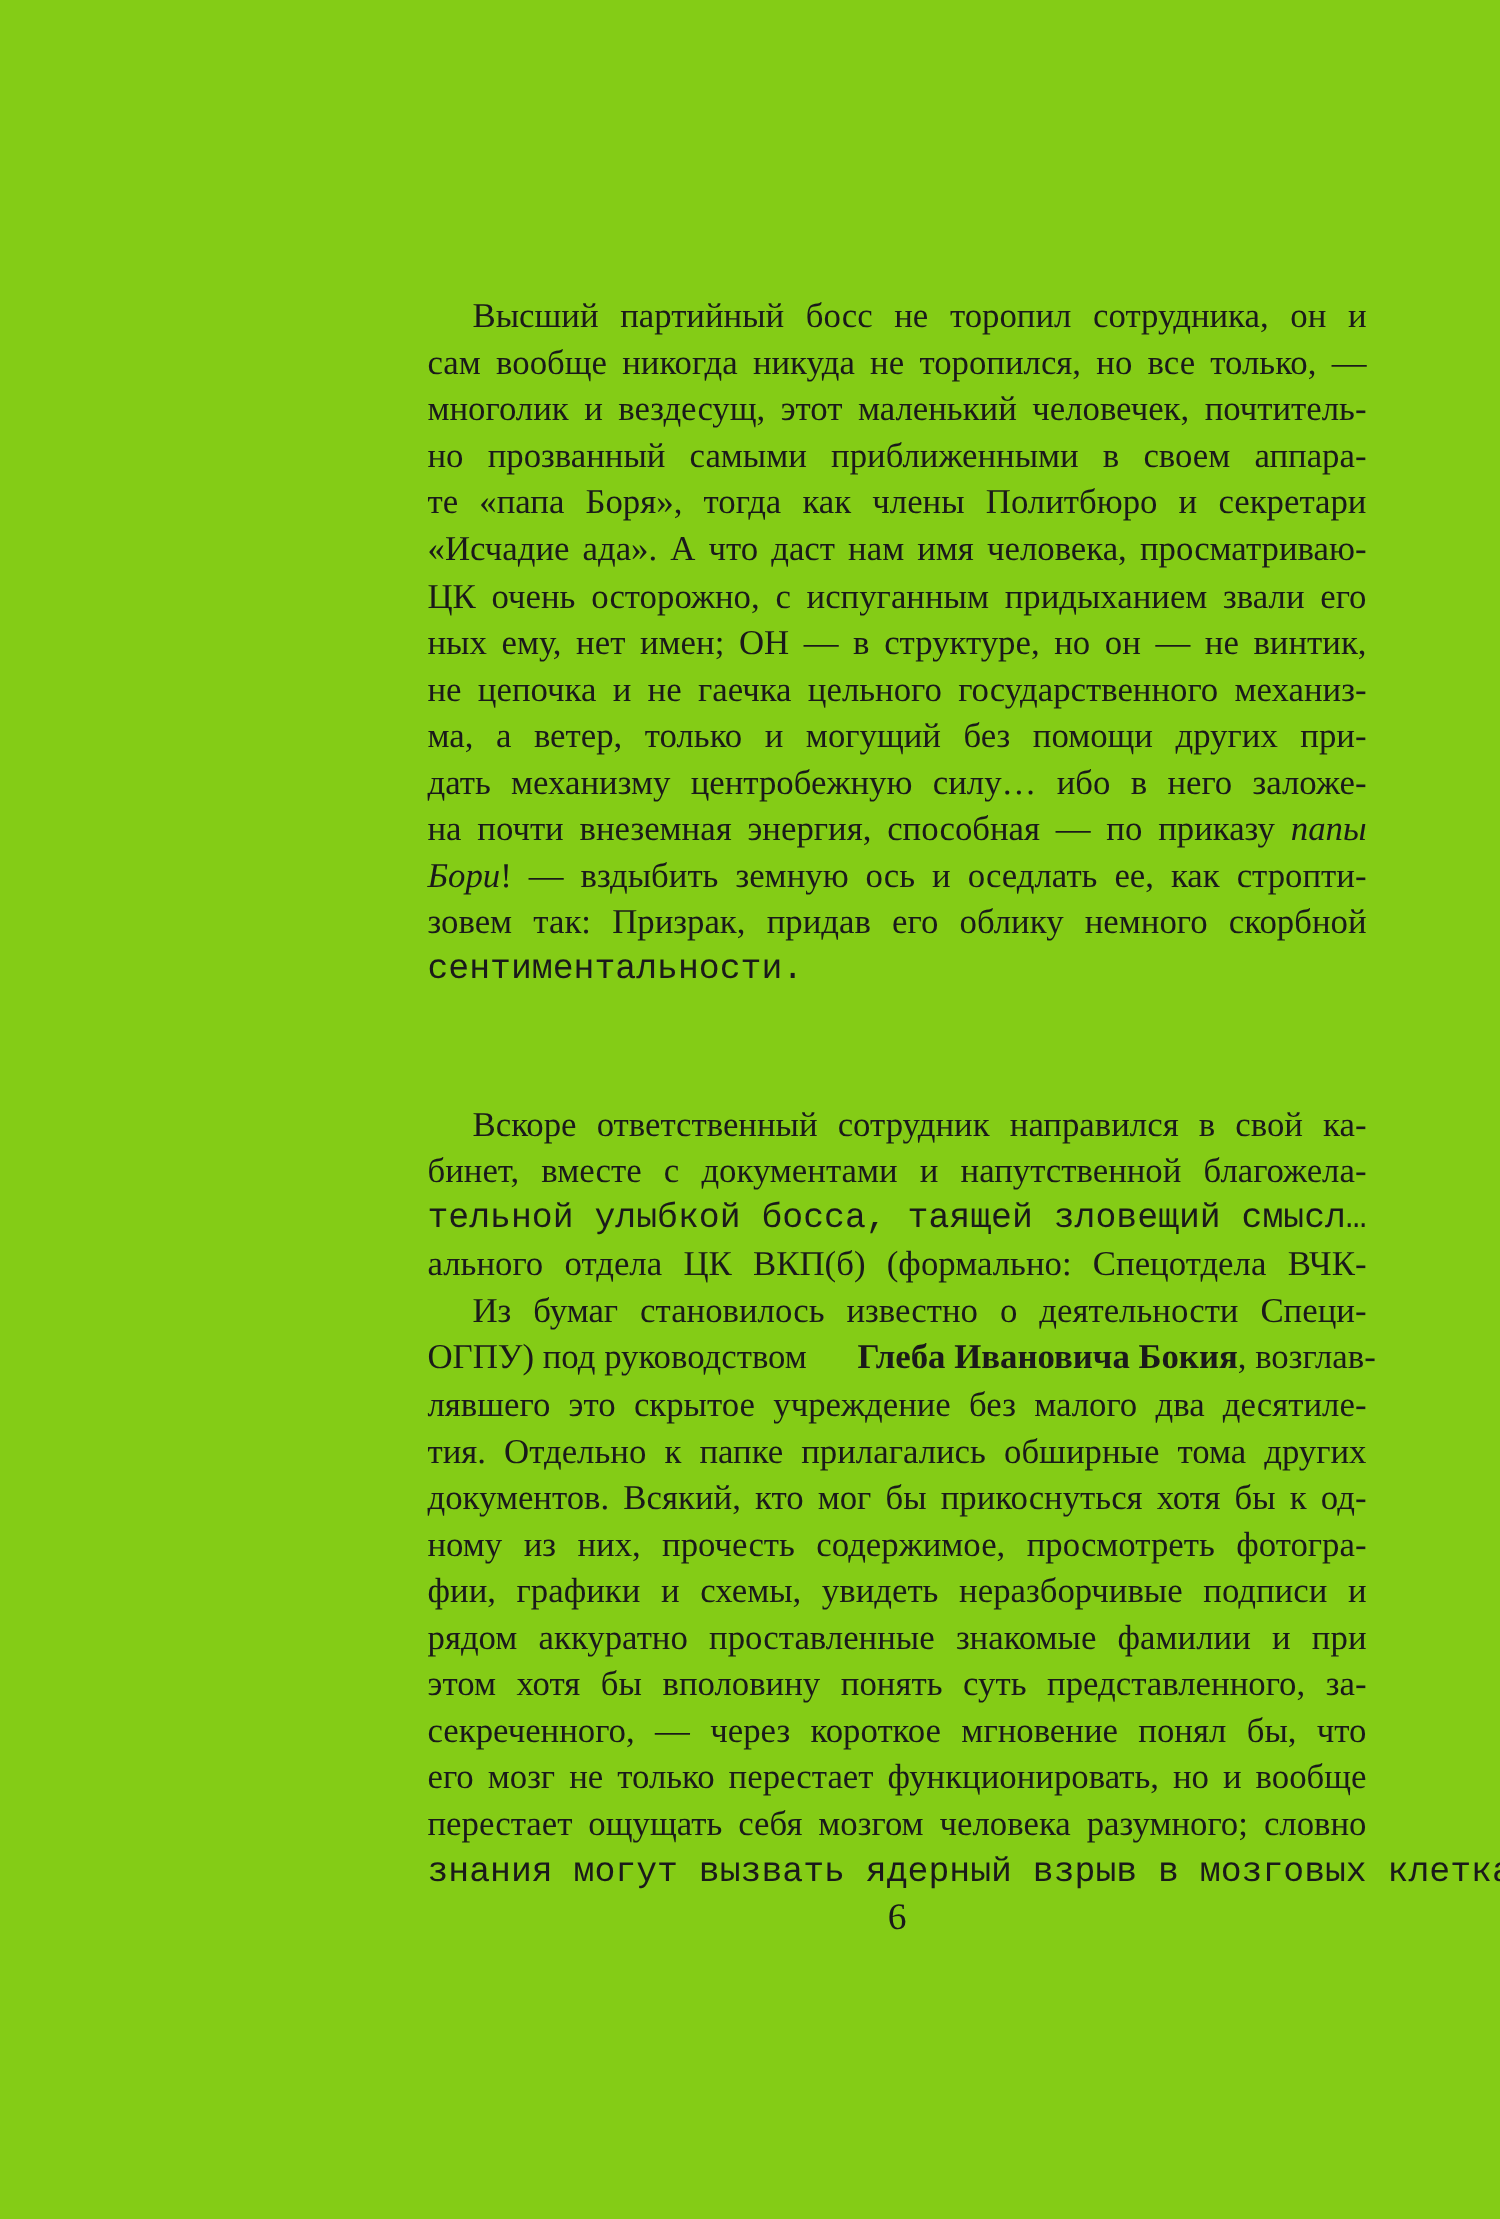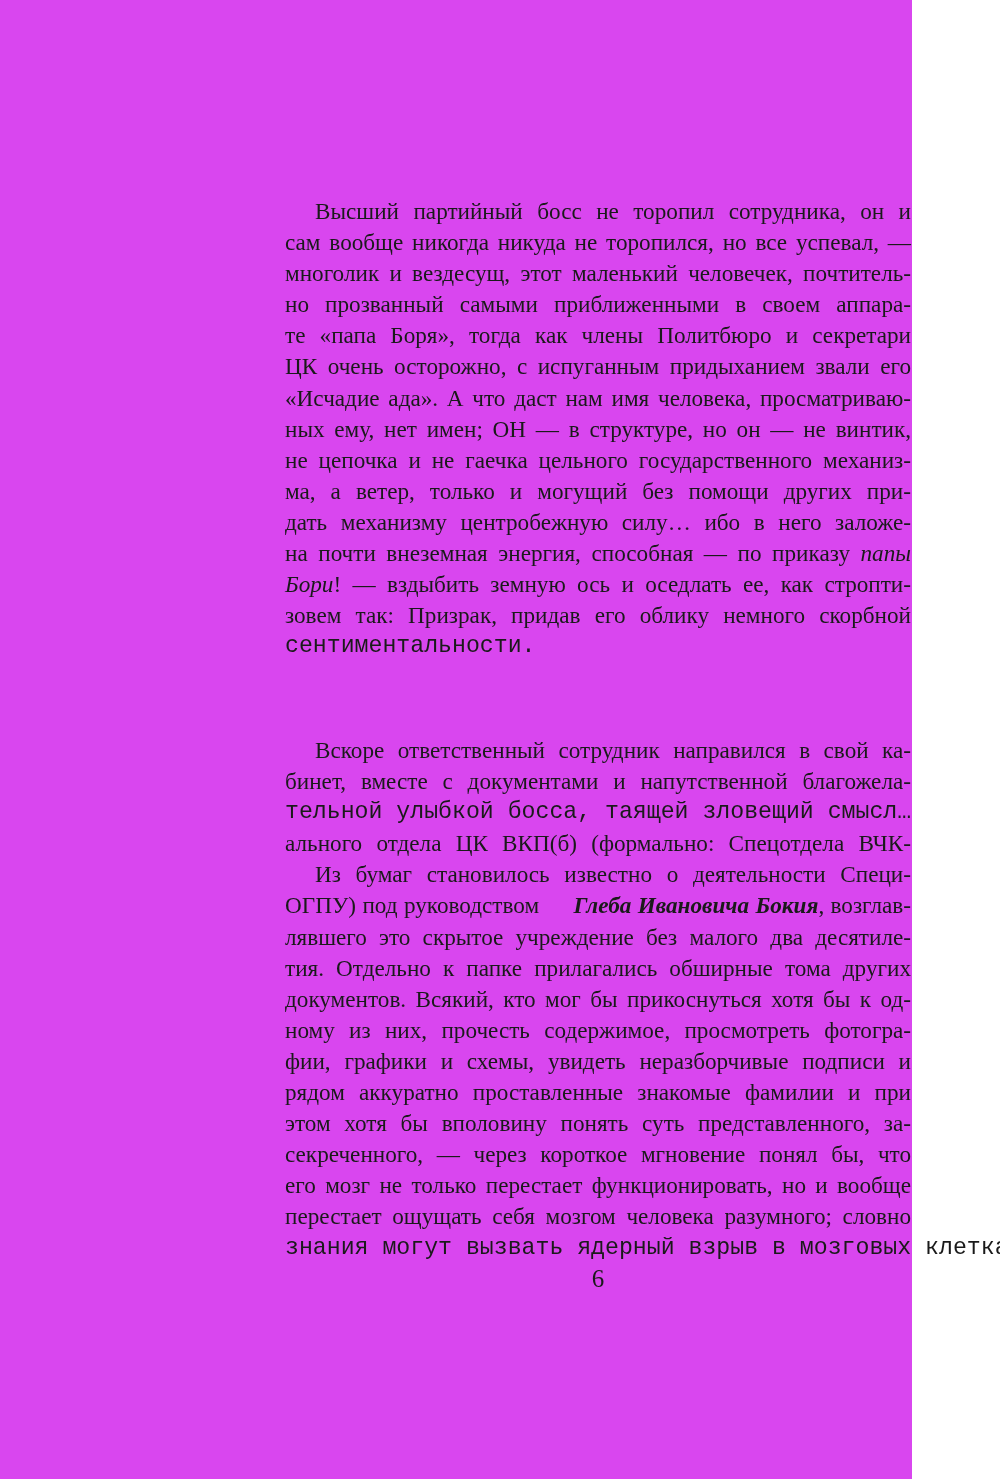--- a/index.html
+++ b/index.html
@@ -11,23 +11,23 @@
     width: 1000px;
     height: 1479px;
     position: relative;
     overflow: hidden;
     font-family: "Liberation Serif", "DejaVu Serif", serif;
     color: #1a1a1a;
   }
   .page {
     position: absolute;
     left: 0; top: 0;
-    width: 912px;
+    width: 1000px;
     height: 1479px;
-    background: #d946ef;
+    background: #84cc16;
   }
   .text-block {
     position: absolute;
     left: 285px;
     width: 626px;
     font-size: 23.2px;
     line-height: 31.1px;
   }
   .line {
     display: block;
@@ -39,47 +39,47 @@
   .line.last {
     text-align-last: left;
     font-family: Liberation Mono, monospace;
   }
   .line.indent {
     padding-left: 30px;
   }
   .block-1 { top: 196px; }
   .block-2 { top: 735px; }
   .it { font-style: italic; margin-top: 32px; }
-  .bi { font-style: italic; font-weight: bold; margin-left: 28px; }
+  .bi { font-weight: bold; margin-left: 28px; }
   .page-number {
     position: absolute;
     top: 1265px;
     left: 0;
     width: 1000px;
     text-align: center;
     font-size: 25px;
     font-family: "Liberation Serif", "DejaVu Serif", serif;
     color: #1a1a1a;
     padding-left: 196px;
     box-sizing: border-box;
   }
 </style>
 </head>
 <body>
 
 <div class="page">
 
   <div class="text-block block-1">
     <span class="line indent">Высший партийный босс не торопил сотрудника, он и</span>
-    <span class="line">сам вообще никогда никуда не торопился, но все успевал, —</span>
+    <span class="line">сам вообще никогда никуда не торопился, но все только, —</span>
     <span class="line">многолик и вездесущ, этот маленький человечек, почтитель-</span>
     <span class="line">но прозванный самыми приближенными в своем аппара-</span>
     <span class="line">те «папа Боря», тогда как члены Политбюро и секретари</span>
+    <span class="line">«Исчадие ада». А что даст нам имя человека, просматриваю-</span>
     <span class="line">ЦК очень осторожно, с испуганным придыханием звали его</span>
-    <span class="line">«Исчадие ада». А что даст нам имя человека, просматриваю-</span>
     <span class="line">ных ему, нет имен; ОН — в структуре, но он — не винтик,</span>
     <span class="line">не цепочка и не гаечка цельного государственного механиз-</span>
     <span class="line">ма, а ветер, только и могущий без помощи других при-</span>
     <span class="line">дать механизму центробежную силу… ибо в него заложе-</span>
     <span class="line"><span>на почти внеземная энергия, способная — по приказу </span><span class="it">папы</span></span>
     <span class="line"><span class="it">Бори</span><span>! — вздыбить земную ось и оседлать ее, как стропти-</span></span>
     <span class="line">зовем так: Призрак, придав его облику немного скорбной</span>
     <span class="line last">сентиментальности.</span>
   </div>
 

